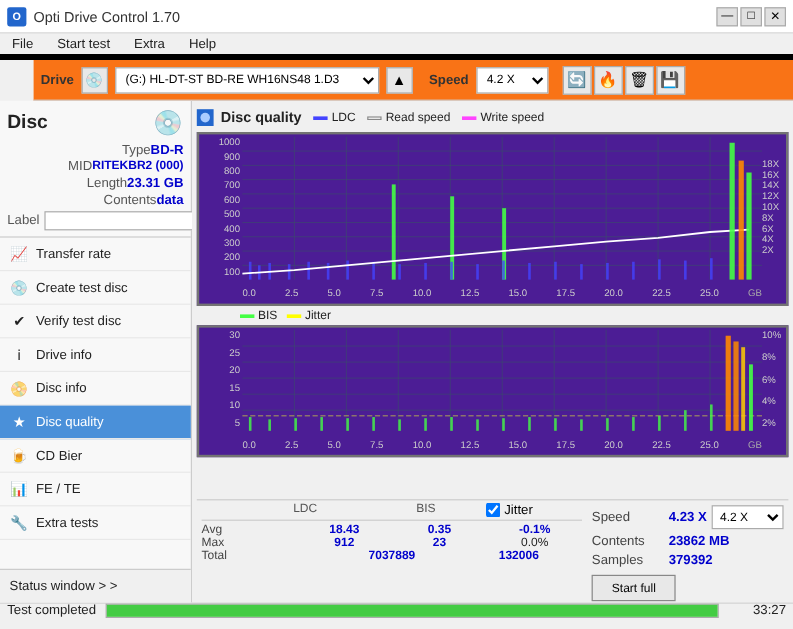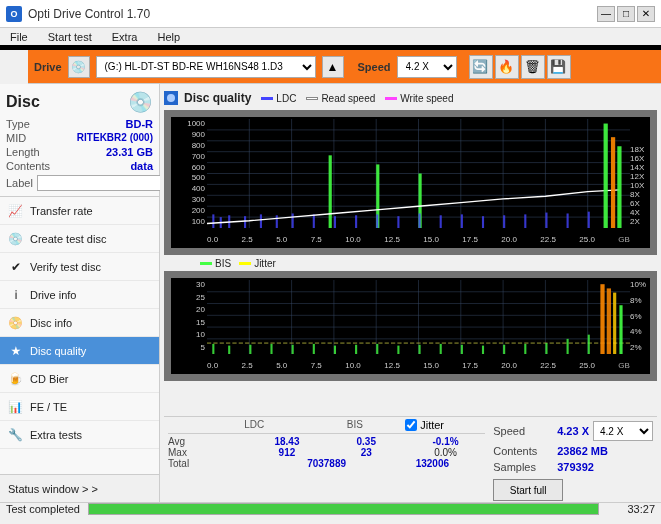--- a/index.html
+++ b/index.html
@@ -31,21 +31,21 @@
     
     .main { display: flex; height: calc(524px - 28px - 22px - 34px - 22px); }
 
     
     .sidebar { width: 160px; background: #f8f8f8; border-right: 1px solid #ccc; display: flex; flex-direction: column; }
 
     
     .disc-panel { padding: 6px 6px 4px 6px; border-bottom: 1px solid #ccc; }
     .disc-header { display: flex; align-items: center; justify-content: space-between; margin-bottom: 4px; }
     .disc-header-title { font-size: 16px; font-weight: bold; color: #222; }
-    .disc-row { display: flex; justify-content: space-between; margin-bottom: 2px; }
+    .disc-row { display: flex; justify-content: flex-end; margin-bottom: 2px; }
     .disc-row-label { color: #555; font-size: 11px; }
     .disc-row-value { color: #0000cc; font-size: 11px; font-weight: bold; }
     .disc-label-row { display: flex; align-items: center; gap: 4px; margin-top: 2px; }
     .disc-label-input { height: 16px; border: 1px solid #aaa; background: white; flex: 1; font-size: 10px; }
     .disc-label-btn { width: 18px; height: 18px; background: #e0e0e0; border: 1px solid #aaa; display: flex; align-items: center; justify-content: center; font-size: 10px; cursor: pointer; }
 
     
     .sidebar-nav { flex: 1; display: flex; flex-direction: column; }
     .sidebar-item { height: 28px; display: flex; align-items: center; padding: 0 8px; gap: 6px; cursor: pointer; border-bottom: 1px solid #e8e8e8; font-size: 11px; color: #222; }
     .sidebar-item.active { background: #4a90d9; color: white; }
@@ -65,21 +65,21 @@
     .dq-header { display: flex; align-items: center; gap: 6px; height: 20px; margin-bottom: 2px; }
     .dq-title { font-size: 12px; font-weight: bold; color: #222; }
     .dq-legend { display: flex; gap: 10px; margin-left: 4px; }
     .legend-item { display: flex; align-items: center; gap: 3px; font-size: 10px; color: #222; }
     .legend-color { width: 12px; height: 3px; }
 
     
     .charts { flex: 1; display: flex; flex-direction: column; gap: 2px; }
 
     
-    .chart-container { flex: 1; background: #000000; border: 7px solid #737373; position: relative; overflow: hidden; }
+    .chart-container { flex: 1; background: #4c1d95; border: 2px solid #737373; position: relative; overflow: hidden; }
     .chart-labels-y { position: absolute; left: 0; top: 0; bottom: 20px; width: 36px; display: flex; flex-direction: column; justify-content: space-between; padding: 2px 0; }
     .chart-label-y { font-size: 8px; color: #ccc; text-align: right; padding-right: 2px; }
     .chart-labels-y-right { position: absolute; right: 0; top: 0; bottom: 20px; width: 20px; display: flex; flex-direction: column; justify-content: space-between; padding: 2px 0; }
     .chart-label-y-right { font-size: 8px; color: #ccc; text-align: left; padding-left: 2px; }
     .chart-plot { position: absolute; left: 36px; right: 20px; top: 2px; bottom: 20px; }
     .chart-xlabel { position: absolute; bottom: 0; left: 36px; right: 20px; height: 18px; display: flex; justify-content: space-between; align-items: center; }
     .chart-xlabel span { font-size: 8px; color: #ccc; }
     .jitter-checkbox { width: 12px; height: 12px; }
 
     .start-btn { height: 22px; width: 70px; background: #e8e8e8; border: 1px solid #888; font-size: 10px; cursor: pointer; text-align: center; display: flex; align-items: center; justify-content: center; }
@@ -257,21 +257,21 @@
           <span class="chart-label-y">800</span>
           <span class="chart-label-y">700</span>
           <span class="chart-label-y">600</span>
           <span class="chart-label-y">500</span>
           <span class="chart-label-y">400</span>
           <span class="chart-label-y">300</span>
           <span class="chart-label-y">200</span>
           <span class="chart-label-y">100</span>
         </div>
 
-        <div class="chart-labels-y-right" style="right:0;top:0;bottom:20px;width:22px;position:absolute;display:flex;justify-content:flex-end;padding:2px 0;">
+        <div class="chart-labels-y-right" style="right:0;top:0;bottom:20px;width:22px;position:absolute;display:flex;justify-content:center;padding:2px 0;">
           <span class="chart-label-y-right">18X</span>
           <span class="chart-label-y-right">16X</span>
           <span class="chart-label-y-right">14X</span>
           <span class="chart-label-y-right">12X</span>
           <span class="chart-label-y-right">10X</span>
           <span class="chart-label-y-right">8X</span>
           <span class="chart-label-y-right">6X</span>
           <span class="chart-label-y-right">4X</span>
           <span class="chart-label-y-right">2X</span>
         </div>

